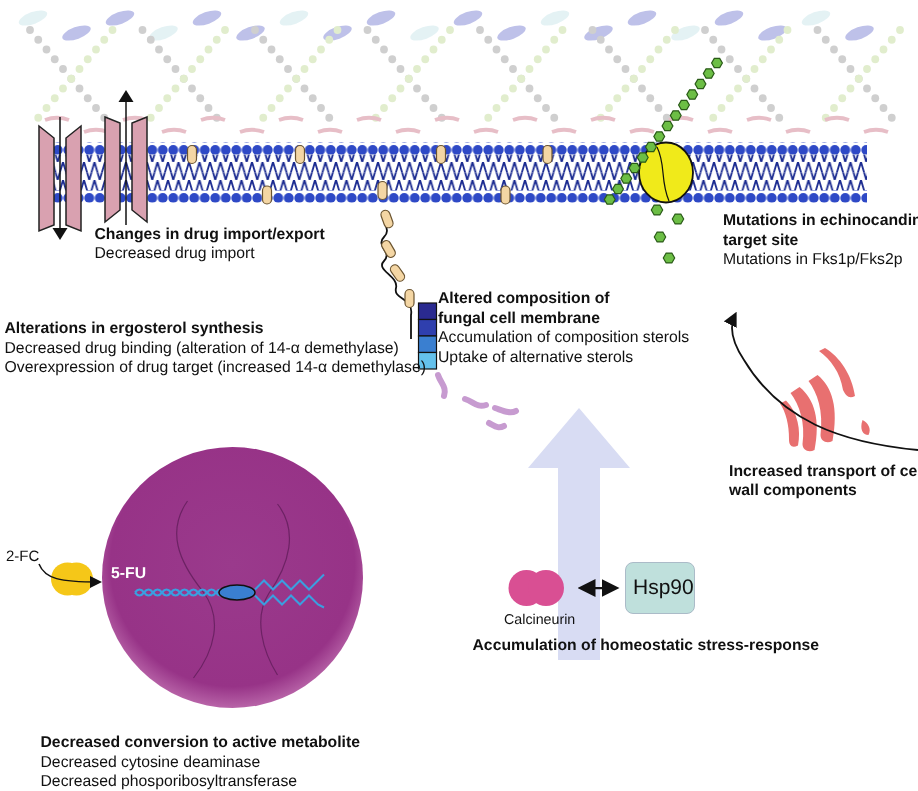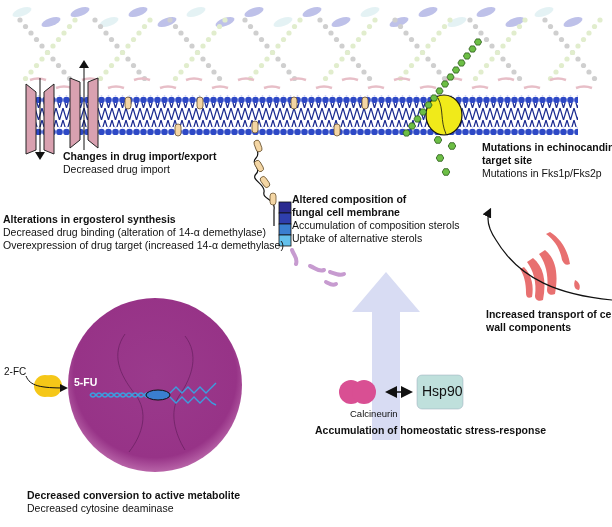--- a/index.html
+++ b/index.html
@@ -353,21 +353,21 @@
 
   <g>
     <circle cx="45" cy="386" r="11" fill="#f5c718"></circle>
     <circle cx="51" cy="386" r="11" fill="#f5c718"></circle>
   </g>
   <path d="M26,376 C30,386 40,388 66,388" fill="none" stroke="#111" stroke-width="1" marker-end="url(#arrowBlk)"></path>
 </svg>
 
 <div class="lbl" style="left:4px; top:365px; font-size:10px;">2-FC</div>
 <div class="lbl" style="left:74px; top:376px; font-size:10.5px; color:#fff; font-weight:bold;">5-FU</div>
-<div class="lbl" style="left:350px; top:407px; font-size:9.5px;">Calcineurin</div>
+<div class="lbl" style="left:336px; top:407px; font-size:9.5px;">Calcineurin</div>
 <div class="lbl" style="left:422px; top:385px; font-size:14px;">Hsp90</div>
 
 <div class="lbl" style="left:63px; top:150px;">
   <span class="t">Changes in drug import/export</span>
   <span class="d">Decreased drug import</span>
 </div>
 
 <div class="lbl" style="left:292px; top:145px;margin-top:48px;">
   <span class="t">Altered composition of</span>
   <span class="t">fungal cell membrane</span>
@@ -392,13 +392,14 @@
   <span class="t">wall components</span>
 </div>
 
 <div class="lbl" style="left:315px; top:424px;">
   <span class="t">Accumulation of homeostatic stress-response</span>
 </div>
 
 <div class="lbl" style="left:27px; top:489px;">
   <span class="t">Decreased conversion to active metabolite</span>
   <span class="d">Decreased cytosine deaminase</span>
+  <span class="d">Decreased phosporibosyltransferase</span>
 </div>
 
 </body></html>

